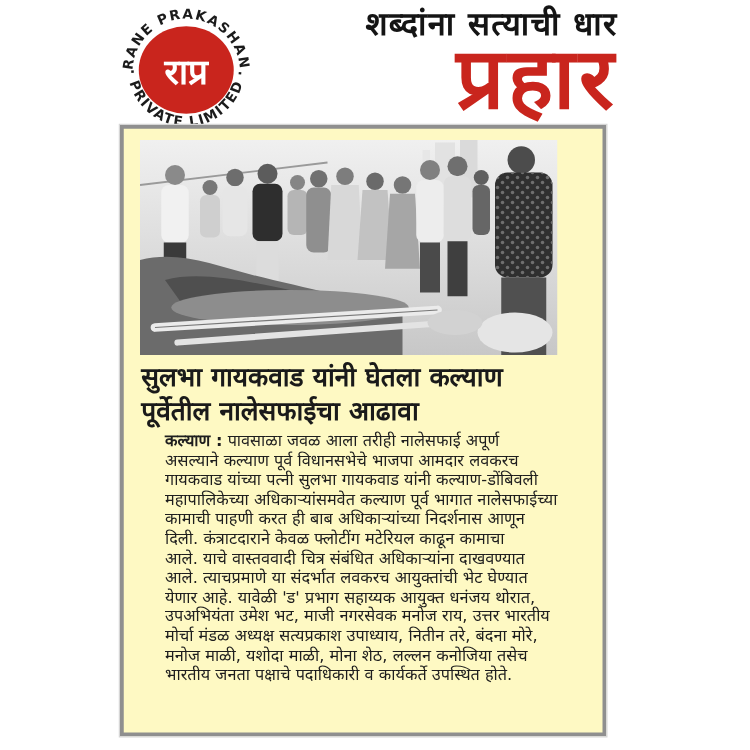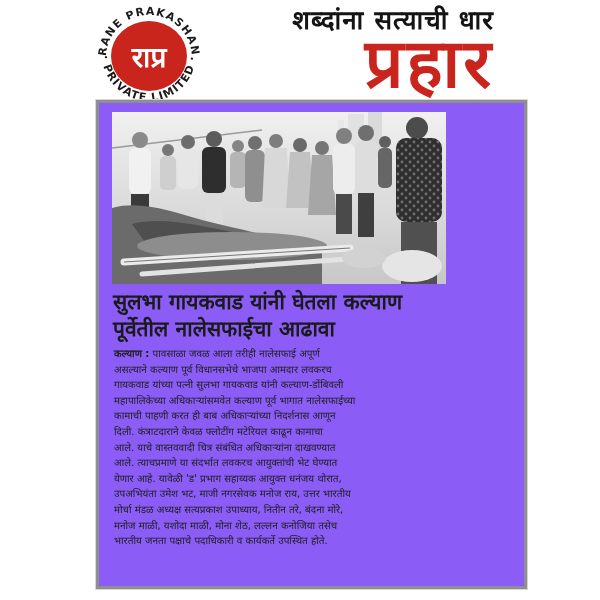--- a/index.html
+++ b/index.html
@@ -8,31 +8,31 @@
 
   
   .logo{position:absolute;left:93px;top:0px;width:112px;height:112px;}
   .masthead{position:absolute;left:198px;top:4px;width:296px;text-align:right;}
   .tagline{font-size:26px;font-weight:700;color:#141414;line-height:32px;white-space:nowrap;
            letter-spacing:1px;}
   .paper-title{font-size:68px;font-weight:800;color:#c9251d;line-height:56px;white-space:nowrap;
            letter-spacing:3px;margin-top:0px;}
 
   
-  .article-box{position:absolute;left:96px;top:100px;width:431px;height:489px;
-               border:3px solid #8f8f8f;outline:1px solid #d6d6d6;background:#8b5cf6;
+  .article-box{position:absolute;left:96px;top:100px;width:389px;height:489px;
+               border:3px solid #8f8f8f;outline:1px solid #d6d6d6;background:#fef9c3;
                box-sizing:border-box;}
   .photo{position:absolute;left:13px;top:9px;width:334px;height:172px;display:block;}
 
   .headline{position:absolute;left:14px;top:186px;width:340px;color:#1a1a1a;
             font-weight:700;font-size:21px;line-height:27px;}
   .headline div{white-space:nowrap;}
 
-  .body-text{position:absolute;left:15px;top:243px;width:342px;color:#1e1e1e;
-             font-size:10px;line-height:15.6px;}
+  .body-text{position:absolute;left:33px;top:243px;width:342px;color:#1e1e1e;
+             font-size:13px;line-height:15.6px;}
   .body-text .bl{white-space:nowrap;}
   .dateline{font-weight:700;}
 </style>
 </head>
 <body>
 
 <div class="page">
 
   <svg class="logo" viewBox="0 0 112 112">
     <defs>

